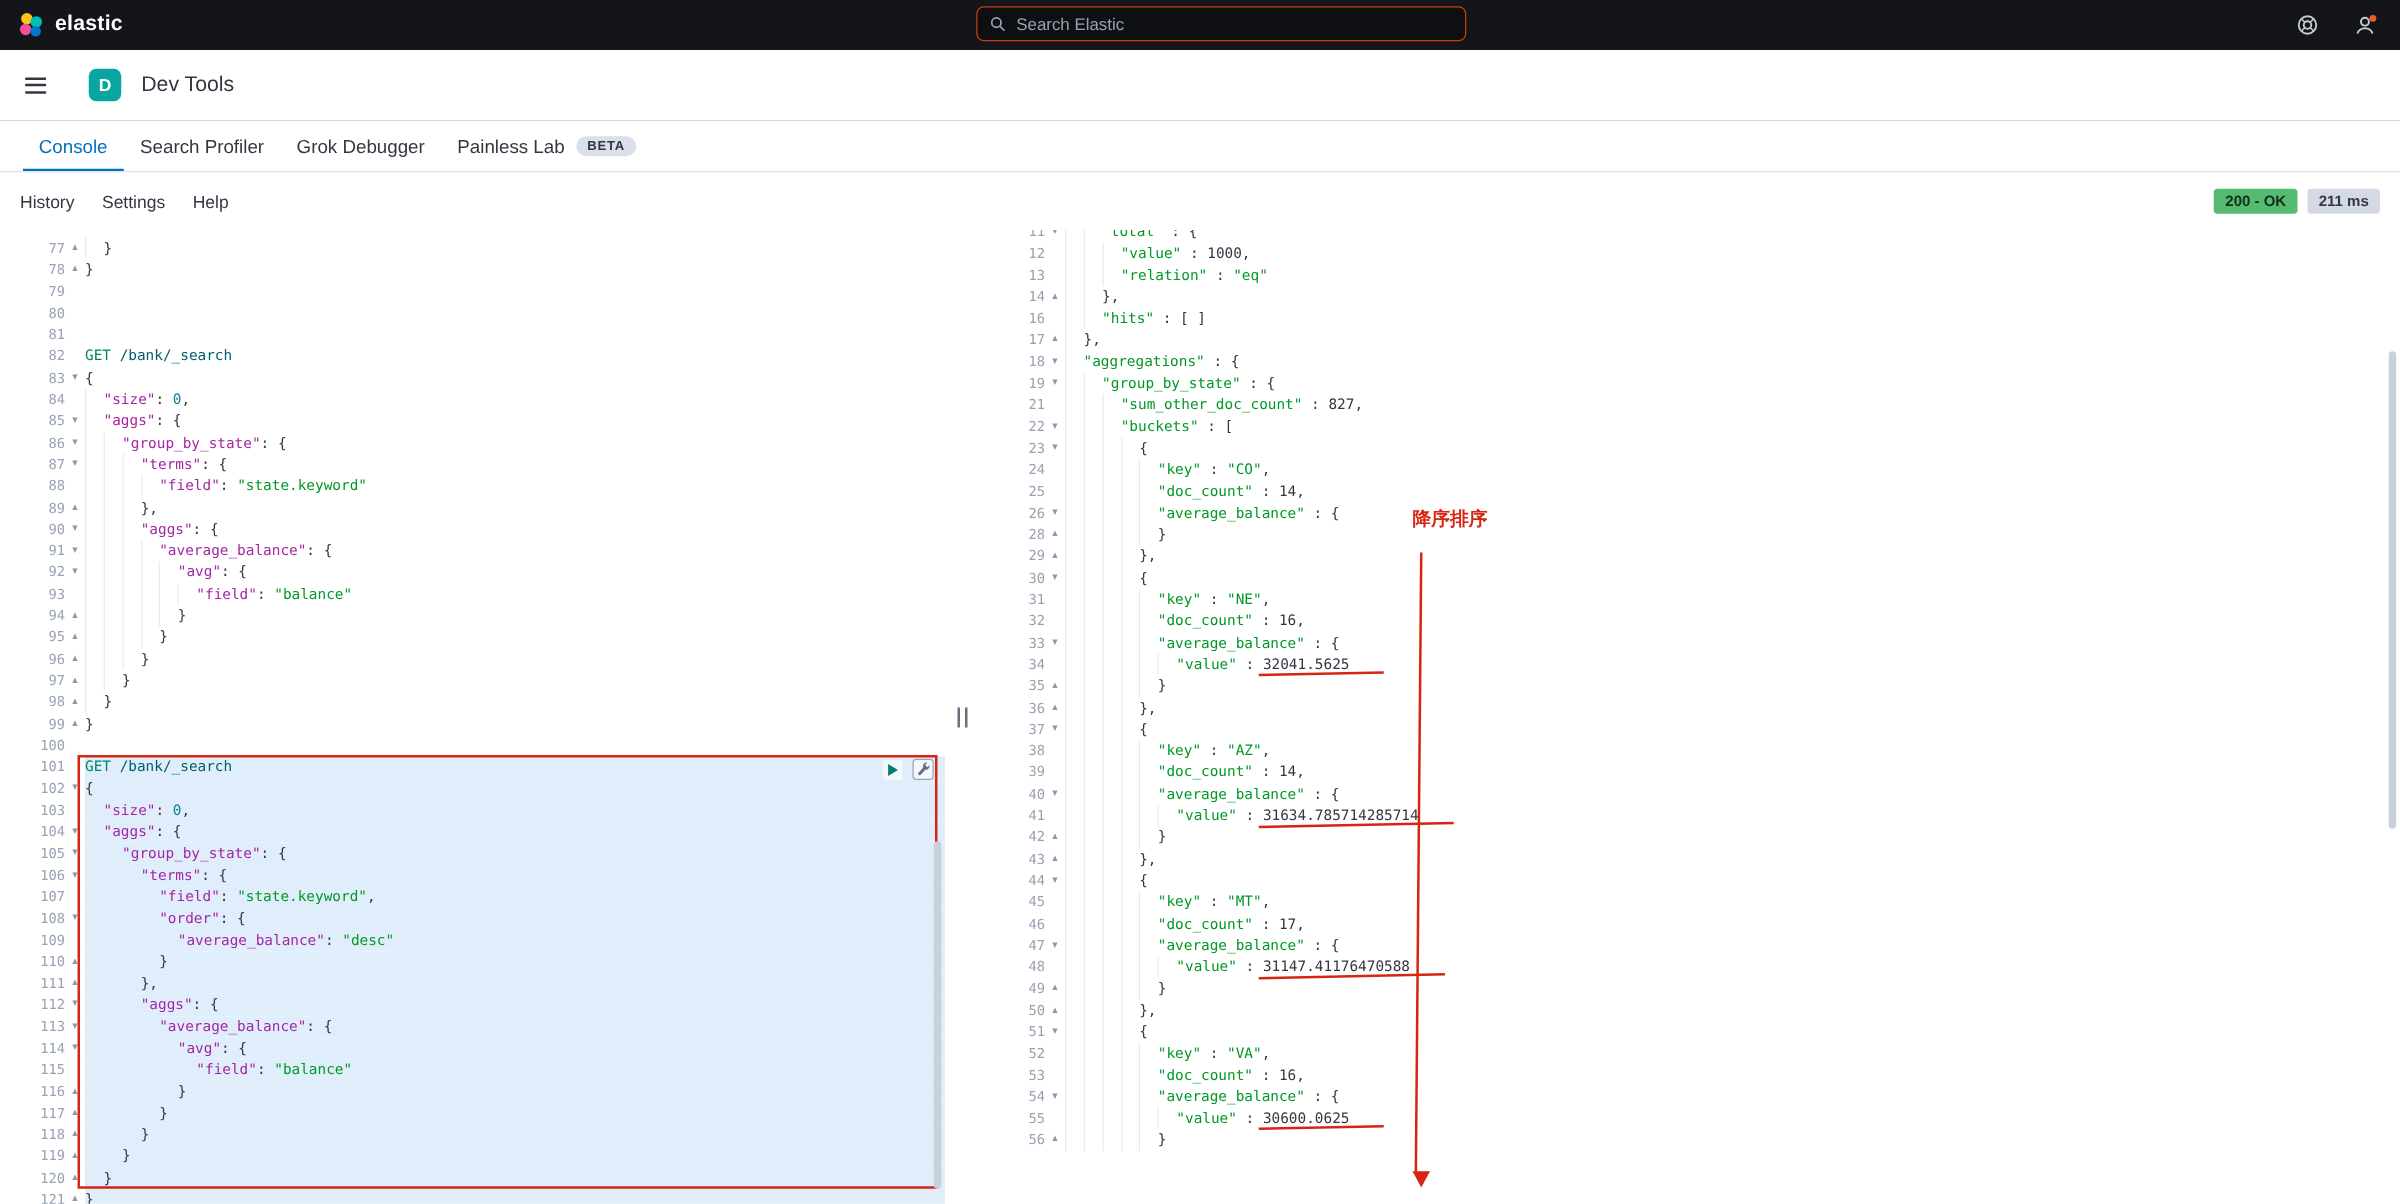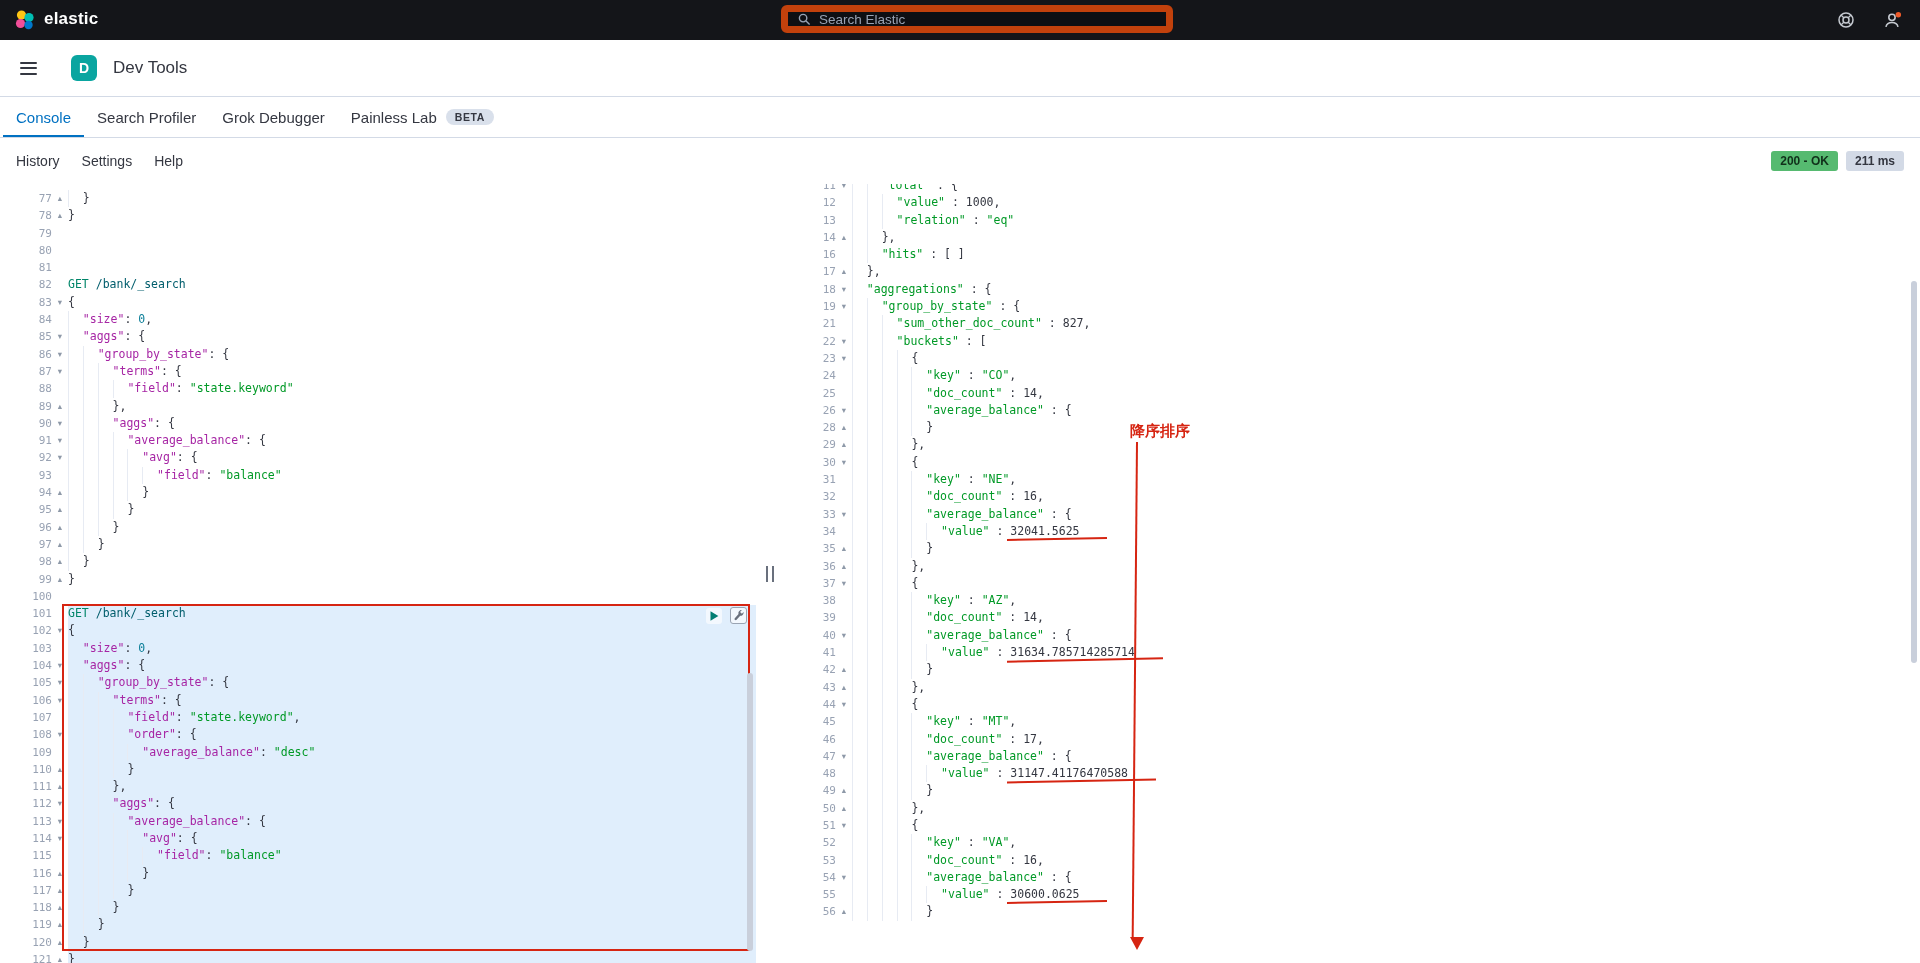--- a/index.html
+++ b/index.html
@@ -2,34 +2,34 @@
 <html><head>
 <meta charset="utf-8">
 <style>
   html,body{margin:0;padding:0;background:#fff;}
   .app{width:1920px;height:963px;overflow:hidden;position:relative;font-family:"Liberation Sans",sans-serif;color:#343741;}
 
   
   .top-bar{height:40px;background:#141519;display:flex;align-items:center;padding:0 18px 0 14px;position:relative;}
   .logo{display:flex;align-items:flex-start;gap:8px;}
   .logo-text{color:#fff;font-size:17px;font-weight:600;letter-spacing:.2px;}
-  .search-box{position:absolute;left:781px;top:5px;width:392px;height:28px;background:#0e0f13;border:7px solid #c2410c;border-radius:6px;display:flex;align-items:center;gap:8px;padding:0 10px;box-sizing:border-box;}
+  .search-box{position:absolute;left:781px;top:5px;width:392px;height:28px;background:#0e0f13;border:1px solid #c2410c;border-radius:6px;display:flex;align-items:center;gap:8px;padding:0 10px;box-sizing:border-box;}
   .search-placeholder{color:#98a2b3;font-size:13.5px;}
   .hdr-icons{margin-left:auto;display:flex;align-items:center;gap:28px;}
   .hdr-icon{position:relative;display:flex;}
 
   
   .nav-bar{height:56px;border-bottom:1px solid #d3dae6;display:flex;align-items:center;gap:16px;padding:0 16px;background:#fff;}
   .hamburger{display:flex;flex-direction:column;gap:3.5px;cursor:pointer;padding:4px;}
   .hamburger span{display:block;width:17px;height:2px;background:#343741;border-radius:1px;}
   .space-badge{width:26px;height:26px;border-radius:6px;background:#0aa5a0;color:#fff;font-size:14px;font-weight:700;display:flex;align-items:center;justify-content:center;margin-left:14px;}
   .breadcrumb{font-size:17px;color:#343741;}
 
   
-  .tabs{height:40px;border-bottom:1px solid #d3dae6;display:flex;align-items:stretch;padding:0 3px;background:#fff;}
+  .tabs{height:40px;border-bottom:1px solid #d3dae6;display:flex;align-items:stretch;padding:0 18px;background:#fff;}
   .tab{display:flex;align-items:center;padding:0 13px;font-size:15px;color:#343741;cursor:pointer;}
   .tab.active{color:#0071c2;box-shadow:inset 0 -2px 0 #0071c2;}
   .beta-badge{background:#d9e0eb;border-radius:10px;padding:2px 9px;font-size:10.5px;font-weight:700;letter-spacing:.6px;color:#343741;margin-left:9px;}
 
   
   .console-bar{height:46px;display:flex;align-items:center;gap:22px;padding:0 16px;background:#fff;font-size:14px;}
   .console-bar .menu-item{cursor:pointer;color:#343741;}
   .badges{margin-left:auto;display:flex;gap:8px;align-items:center;}
   .badge{border-radius:3px;padding:3px 9px;font-size:12px;font-weight:600;}
   .badge-ok{background:#56ba70;color:#10301a;}
@@ -64,21 +64,21 @@
 
   .ul{position:relative;}
   .ul::after{content:"";position:absolute;left:-3px;right:-28px;bottom:-2px;height:2px;background:#d62512;transform:rotate(-1.2deg);}
 
   
   .req-annotation{position:absolute;left:62px;top:420px;width:688px;height:347px;border:2px solid #d62512;box-sizing:border-box;pointer-events:none;}
   .req-actions{position:absolute;top:423px;left:706px;display:flex;gap:8px;align-items:center;}
   .icon-btn{display:flex;align-items:center;justify-content:center;cursor:pointer;background:rgba(255,255,255,.6);border-radius:3px;padding:1px;}
 
   
-  .sort-label{position:absolute;left:346px;top:238px;color:#d62512;font-weight:700;font-size:15px;font-family:"DejaVu Sans",sans-serif;}
+  .sort-label{position:absolute;left:346px;top:222px;color:#d62512;font-weight:700;font-size:15px;font-family:"DejaVu Sans",sans-serif;}
   .arrow-line{position:absolute;left:352px;top:258px;width:2px;height:497px;background:#d62512;transform:rotate(.5deg);transform-origin:top center;}
   .arrow-head{position:absolute;left:346px;top:753px;width:0;height:0;border-left:7px solid transparent;border-right:7px solid transparent;border-top:13px solid #d62512;}
 
   
   .sb{position:absolute;width:6px;border-radius:3px;background:#c9cfdb;}
   .sb-left{right:3px;top:489px;height:278px;}
   .sb-right{right:3px;top:97px;height:382px;}
 </style>
 </head>
 <body>

